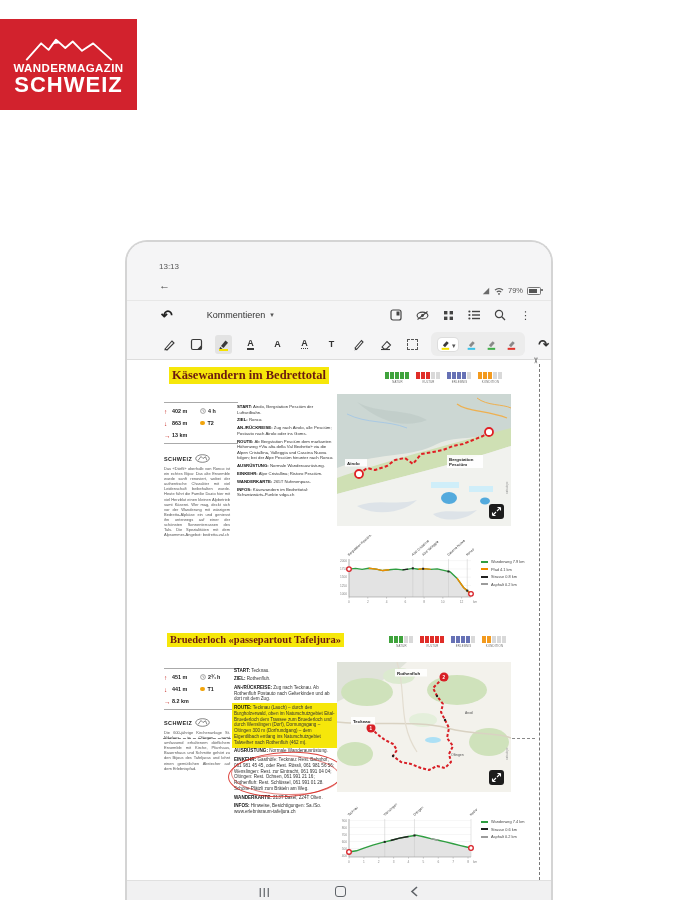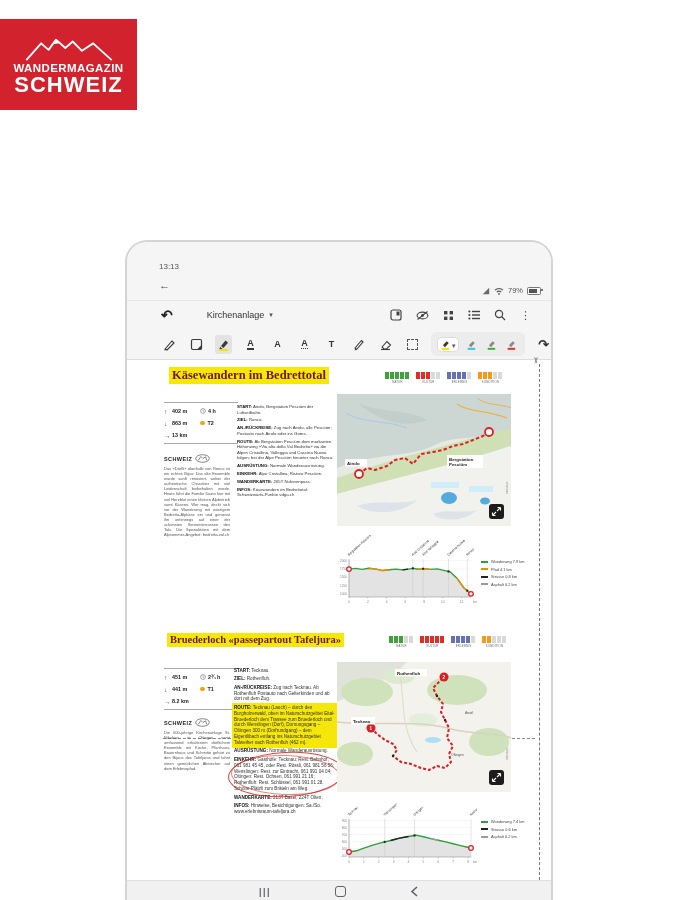--- a/index.html
+++ b/index.html
@@ -129,21 +129,21 @@
 
       <div class="appbar">
         <span class="back-g">←</span>
       </div>
 
       <div class="toolbar1">
         <button class="tb-btn">
             <span class="undo-g">↶</span>
           </button>
         <button class="mode-btn">
-          <span>Kirchenanlage</span>
+          <span>Kommentieren</span>
           <span class="mode-caret">▾</span>
         </button>
         <span class="t1-right">
           <button class="tb-btn">
               <svg width="12" height="12" viewBox="0 0 12 12">
                 <rect x="1" y="1" width="10" height="10" rx="2" fill="none" stroke="#444" stroke-width="1.2"></rect>
                 <rect x="6.5" y="2.5" width="3" height="4" fill="#444"></rect>
               </svg>
             </button>
           <button class="tb-btn">

